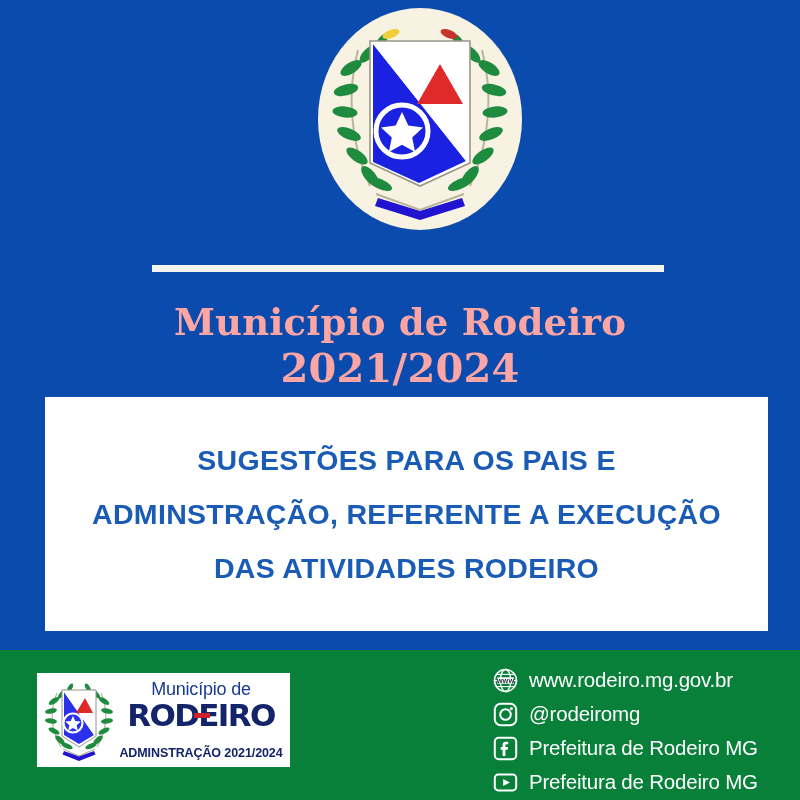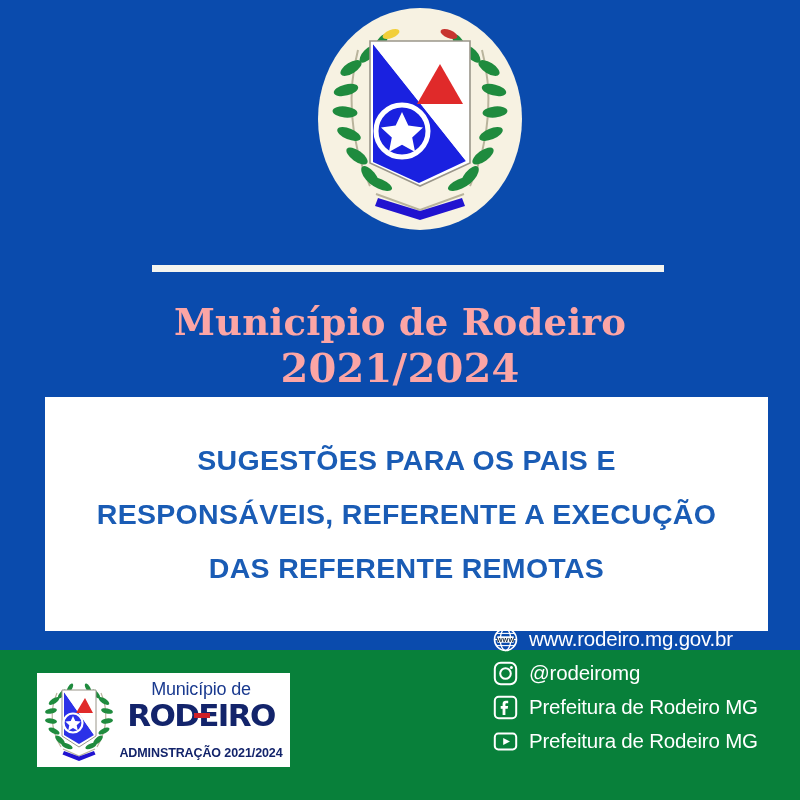--- a/index.html
+++ b/index.html
@@ -165,21 +165,21 @@
     font-size: 12.5px;
     line-height: 16px;
     letter-spacing: -0.1px;
     margin-top: 14px;
   }
 
   
   .social {
     position: absolute;
     left: 492px;
-    top: 622px;
+    top: 663px;
     width: 300px;
   }
   .social-row {
     display: flex;
     align-items: center;
     height: 34px;
   }
   .social-icon {
     width: 26px;
     height: 26px;
@@ -260,22 +260,22 @@
 
   <div class="divider"></div>
 
   <div class="headline">
     <span>Município de Rodeiro</span>
     <span class="l2">2021/2024</span>
   </div>
 
   <div class="msg-box">
     <div class="msg-line">SUGESTÕES PARA OS PAIS E</div>
-    <div class="msg-line">RESPONSÁVEIS, REFERENTE A EXECUÇÃO</div>
-    <div class="msg-line">DAS REFERENTE REMOTAS</div>
+    <div class="msg-line">ADMINSTRAÇÃO, REFERENTE A EXECUÇÃO</div>
+    <div class="msg-line">DAS ATIVIDADES RODEIRO</div>
   </div>
 
   <div class="footer"></div>
 
   <div class="logo-card">
     <svg class="logo-crest" viewBox="0 0 74 86">
       <g stroke="#b9b49c" stroke-width="1.2" fill="none">
         <path d="M15 16 C 8 32, 8 52, 19 70"></path>
         <path d="M59 16 C 66 32, 66 52, 55 70"></path>
       </g>

